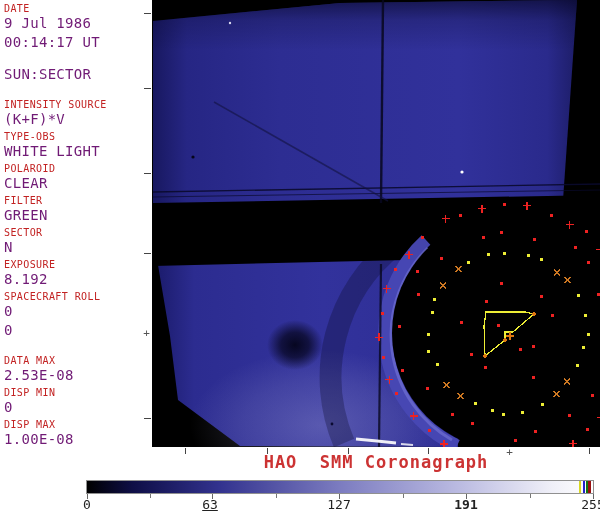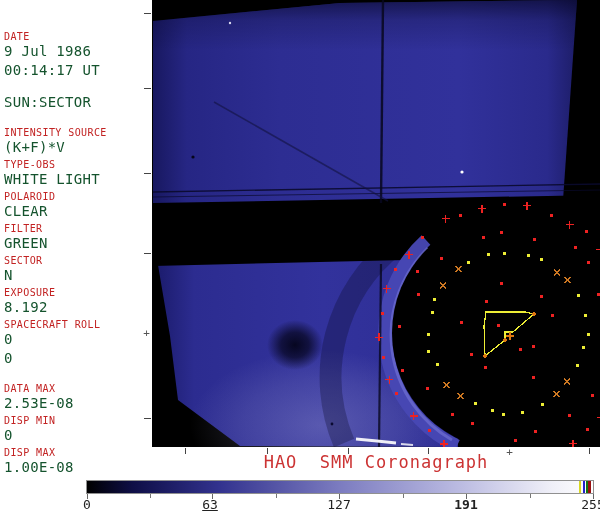--- a/index.html
+++ b/index.html
@@ -1,44 +1,44 @@
 <!DOCTYPE html>
 <html><head>
 <meta charset="utf-8">
 <style>
   html,body{margin:0;padding:0;}
   body{
     width:600px;height:512px;position:relative;background:#ffffff;
     font-family:"DejaVu Sans Mono", monospace;overflow:hidden;
   }
   
-  #sidebar{position:absolute;left:0;top:2px;width:174px;margin-top:28px;}
+  #sidebar{position:absolute;left:0;top:2px;width:174px;}
   .field{height:32px;padding-left:4px;overflow:hidden;}
   .field .lbl{
     font-size:10px;line-height:13px;letter-spacing:.4px;
     color:#c22222;white-space:nowrap;
   }
   .field .val{
     font-size:14px;line-height:17px;letter-spacing:.3px;
-    color:#14532d;white-space:nowrap;
+    color:#701a75;white-space:nowrap;
   }
   
   #panel{
     position:absolute;left:152px;top:0;width:448px;height:447px;
     background:#000;overflow:hidden;
   }
   #panel svg{display:block;}
   
   .lmark{position:absolute;background:#444;width:7px;height:1px;left:144px;}
   .lplus,.bplus{position:absolute;color:#555;font-size:11px;line-height:9px;width:9px;text-align:center;}
   .bmark{position:absolute;background:#444;width:1px;height:6px;top:448px;}
   
   #title{
     position:absolute;left:152px;top:452px;width:448px;text-align:center;
-    font-size:17px;line-height:20px;letter-spacing:1px;color:#cc3333;white-space:pre;
+    font-size:17px;line-height:20px;letter-spacing:1px;color:#cc3333;white-space:pre;font-weight:bold;
   }
   
   #colorbar{
     position:absolute;left:86px;top:480px;width:506px;height:12px;
     border:1px solid #909090;
   }
   #colorbar .stripe{position:absolute;top:0;height:12px;}
   #cb-ticks{position:absolute;left:87px;top:494px;width:506px;height:6px;}
   .cbtick{position:absolute;top:0;width:1px;height:5px;background:#666;}
   .cbtick.minor{height:4px;background:#777;}

